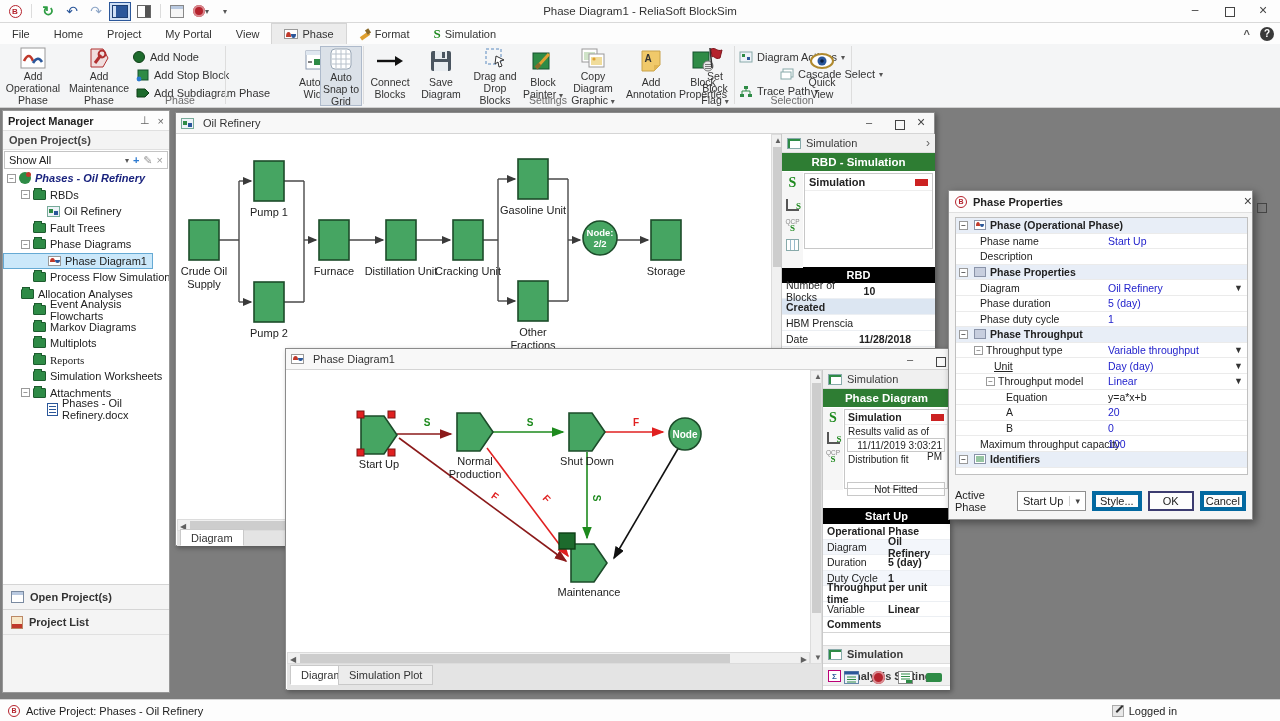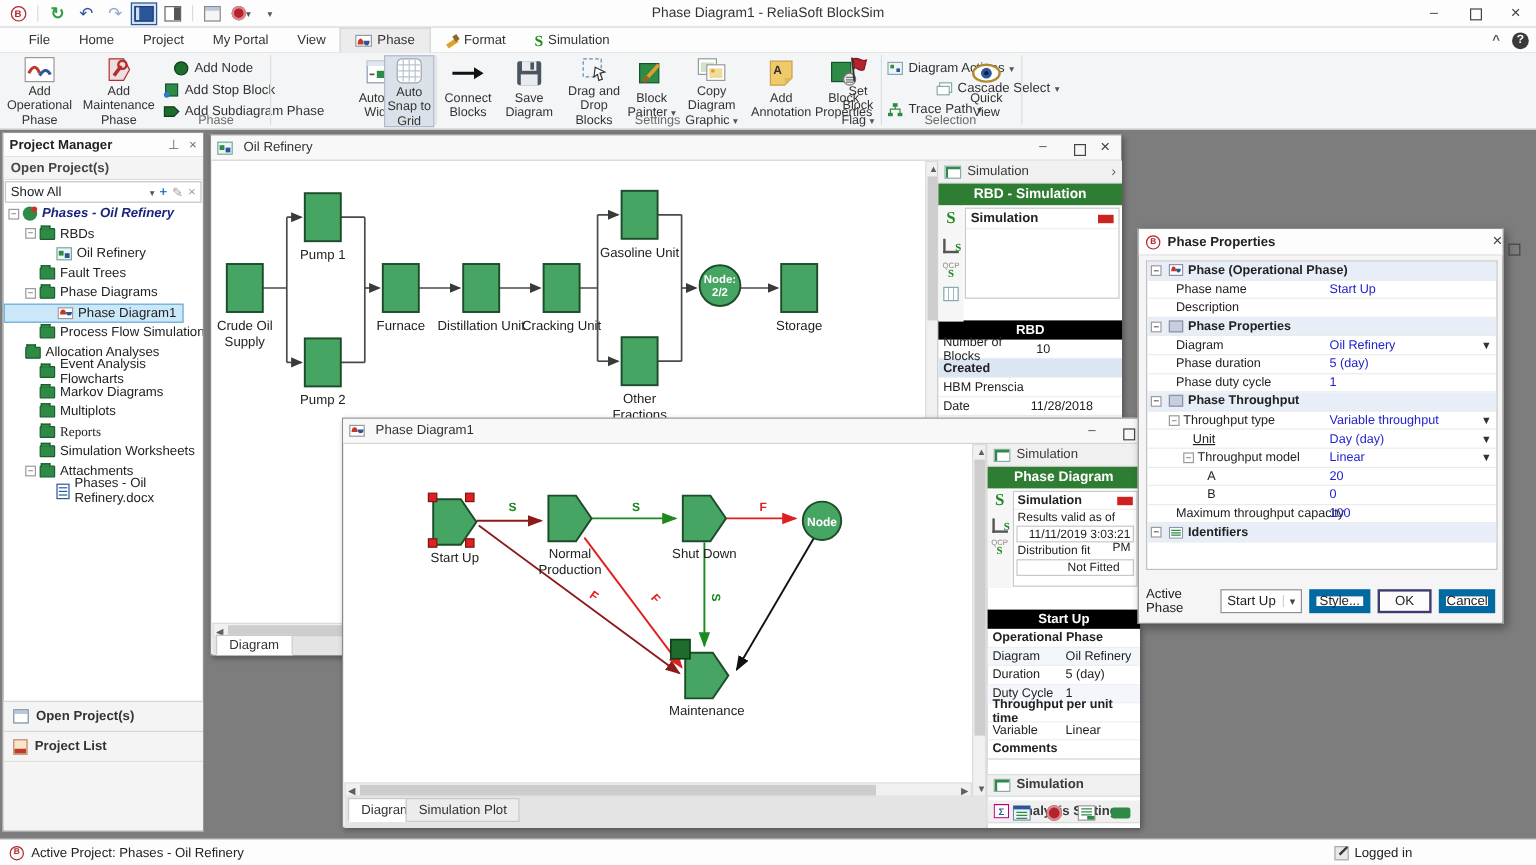--- a/index.html
+++ b/index.html
@@ -1,20 +1,20 @@
 <!DOCTYPE html>
 <html><head>
 <meta charset="utf-8">
 <style>
   * { margin:0; padding:0; box-sizing:border-box; }
   html,body { width:1280px; height:721px; overflow:hidden;
     font-family:"Liberation Sans", sans-serif; font-size:11px; color:#222;
     background:#7d7d7d; }
   .abs { position:absolute; }
-  .flex { display:flex; align-items:center;padding-left:12px; }
+  .flex { display:flex; align-items:center; }
   .bold { font-weight:bold; }
   .ell { white-space:nowrap; overflow:hidden; }
 
   
   #titlebar { left:0; top:0; width:1280px; height:23px; background:#fdfdfd;
     border-bottom:1px solid #d9d9d9; }
   .qa { display:flex; align-items:center; height:100%; padding-left:4px; gap:2px; }
   .qa-btn { width:22px; height:19px; display:flex; align-items:center; justify-content:center; }
   .qa-sep { width:1px; height:14px; background:#dcdcdc; margin:0 3px; }
   .ic-logo { width:13px; height:13px; border:1.6px solid #b5232d; border-radius:50%;
@@ -128,21 +128,21 @@
 
   
   .dock-head { height:19px; background:#f0f0f0; border-bottom:1px solid #dcdcdc;
     display:flex; align-items:center; gap:5px; padding:0 5px; color:#3a3a3a; }
   .greenbar { height:18px; background:#2e7d33; color:#fff; font-weight:bold;
     text-align:center; line-height:18px; font-size:11.5px; }
   .blackbar { height:16px; background:#000; color:#fff; font-weight:bold;
     text-align:center; line-height:16px; }
   .ptable-row { height:16px; display:flex; align-items:center; padding:0 4px;
     border-bottom:1px solid #eceff3; font-size:10.5px; }
-  .ptable-row .v { margin-left:auto; text-align:left; width:72px; }
+  .ptable-row .v { margin-left:auto; text-align:left; width:72px;font-weight:bold; }
   .ptable-row.hd { background:#dce6f2; font-weight:bold; }
   .ic-dots { width:14px; height:11px; border:1px solid #8aa; background:#fff;
     box-shadow:inset 2px 2px 0 #2e8b46; flex:none; }
   .sideS { color:#1f8a1f; font-weight:bold; font-size:14px; font-family:"Liberation Serif", serif; }
   .sideS::before{ content:"S"; }
   .sideChart { width:13px; height:12px; border-left:2px solid #555; border-bottom:2px solid #555; position:relative; }
   .sideChart::before{ content:"S"; position:absolute; right:-2px; bottom:-2px; color:#1f8a1f;
     font-weight:bold; font-size:9px; font-family:"Liberation Serif", serif; }
   .sideQcp { color:#8a8a8a; font-size:6.5px; line-height:6px; text-align:center; }
   .sideQcp::before{ content:"QCP"; }
@@ -177,21 +177,21 @@
   .drow .dd { position:absolute; right:4px; color:#333; font-size:9px; }
   .drow.grp { background:#e8eef7; font-weight:bold; }
   .gicon { width:12px; height:10px; background:#c7cede; border:1px solid #8a93a8; margin:0 4px 0 3px; flex:none; }
   .gicon.wave { background:#fff; position:relative; }
   .gicon.wave::before{ content:""; position:absolute; left:1px; top:1px; width:4px; height:4px;
     border-radius:50% 50% 0 0/100% 100% 0 0; background:#c0392b; }
   .gicon.wave::after{ content:""; position:absolute; left:5px; top:3px; width:4px; height:3px;
     border-radius:0 0 50% 50%/0 0 100% 100%; background:#2b579a; }
   .dlg-bot { position:absolute; left:0; right:0; bottom:6px; height:24px; display:flex;
     align-items:center; padding:0 6px; gap:6px; }
-  .btn { height:20px; border:6px solid #0369a1; background:#fdfdfd; display:flex;
+  .btn { height:20px; border:4px solid #0369a1; background:#fdfdfd; display:flex;
     align-items:center; justify-content:center; }
   .combo { height:20px; border:1px solid #8f8f8f; background:#fff; display:flex; align-items:center;
     padding-left:5px; position:relative; }
   .combo .dd { margin-left:auto; padding:0 5px; color:#444; font-size:9px; border-left:1px solid #d0d0d0; }
 
   
   #status { left:0; top:699px; width:1280px; height:22px; background:#fdfdfd;
     border-top:1px solid #d5d5d5; display:flex; align-items:center; padding:0 8px; gap:6px; }
   .ic-pen { width:12px; height:12px; background:#e8e8e8; border:1px solid #aaa; position:relative; }
   .ic-pen::before{ content:""; position:absolute; left:2px; top:2px; width:9px; height:2px;
@@ -283,21 +283,21 @@
     <span class="ric">
       <svg width="26" height="24">
           <path d="M5 3 L17 3 L22 12 L17 21 L5 21 Z" fill="#f0dede" stroke="#b03030"></path>
       <path d="M9 17 L15 9" stroke="#b03030" stroke-width="3"></path>
           <circle cx="16" cy="8" r="3.4" fill="none" stroke="#b03030" stroke-width="2"></circle>
         </svg>
       </span>
     <span class="rlb">Add Maintenance Phase</span>
   </div>
 
-  <div class="rrow-btn" style="left:144px; top:4px;">
+  <div class="rrow-btn" style="left:132px; top:4px;">
     <svg width="14" height="14">
         <circle cx="7" cy="7" r="5.5" fill="#1d6b2d" stroke="#0f3f18"></circle>
       </svg>
     <span>Add Node</span>
   </div>
   <div class="rrow-btn" style="left:136px; top:22px;">
     <svg width="14" height="14">
         <rect x="2" y="2" width="10" height="10" fill="#2e8b46" stroke="#14522e"></rect>
         <circle cx="3" cy="11" r="2.4" fill="#2b79d0"></circle>
       </svg>
@@ -758,21 +758,21 @@
       <span class="sideQcp"></span>
     </div>
     <div class="abs" style="left:21px; top:39px; width:104px; height:80px; border:1px solid #c8c8c8; font-size:10px;">
       <div class="flex" style="height:15px; padding:0 3px; border-bottom:1px solid #eee;">
         <span class="bold" style="font-size:10.5px;">Simulation</span>
         <span class="redchip"></span>
       </div>
       <div style="padding:1px 3px;">Results valid as of</div>
       <div style="margin:0 2px; border:1px solid #c8c8c8; height:14px; text-align:right; padding:1px 2px;">11/11/2019 3:03:21 PM</div>
       <div style="padding:2px 3px 1px;">Distribution fit</div>
-      <div style="margin:0 2px; border:1px solid #c8c8c8; height:14px; text-align:right; padding:1px 11px;">Not Fitted</div>
+      <div style="margin:16px 2px; border:1px solid #c8c8c8; height:14px; text-align:center; padding:1px 11px;">Not Fitted</div>
     </div>
     <div class="blackbar" style="margin-top:101px;">Start Up</div>
     <div class="ptable-row bold" style="height:15.5px;">
         <span>Operational Phase</span>
       </div>
     <div class="ptable-row" style="height:15.5px; background:#f3f6fb;">
       <span>Diagram</span>
         <span class="v" style="width:58px;">Oil Refinery</span>
       </div>
     <div class="ptable-row" style="height:15.5px;">
@@ -875,20 +875,24 @@
     <div class="drow">
       <span class="lbl" style="padding-left:38px;text-decoration:underline;">Unit</span>
       <span class="val">Day (day)</span>
       <span class="dd">▼</span>
       </div>
     <div class="drow">
       <span class="exp" style="margin-left:30px;"></span>
       <span class="lbl">Throughput model</span>
       <span class="val">Linear</span>
       <span class="dd">▼</span>
+      </div>
+    <div class="drow">
+      <span class="lbl" style="padding-left:50px;">Equation</span>
+      <span class="val k">y=a*x+b</span>
       </div>
     <div class="drow">
       <span class="lbl" style="padding-left:50px;">A</span>
       <span class="val">20</span>
       </div>
     <div class="drow">
       <span class="lbl" style="padding-left:50px;">B</span>
       <span class="val">0</span>
       </div>
     <div class="drow">

